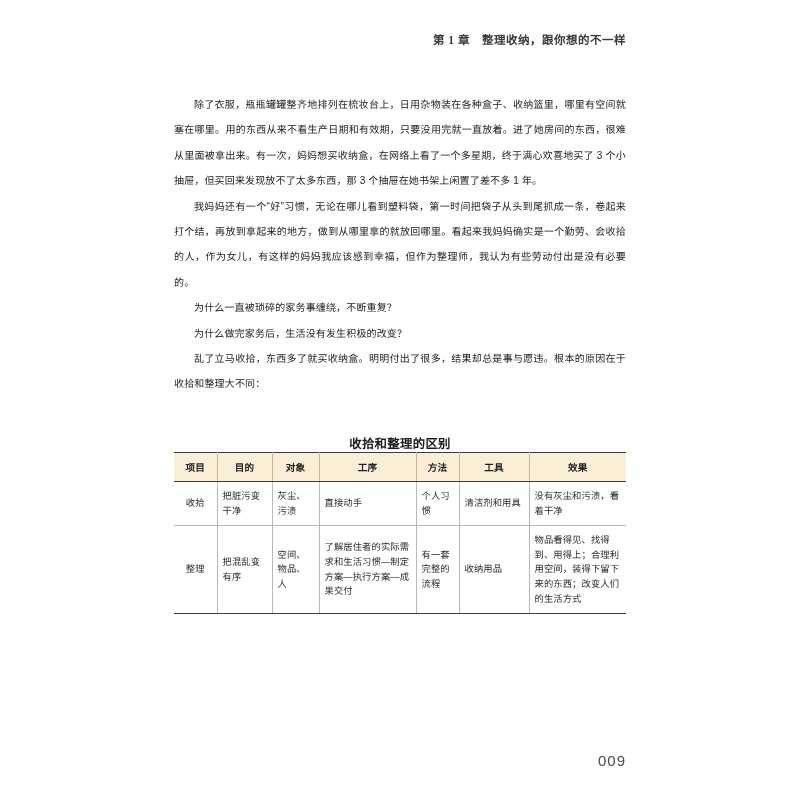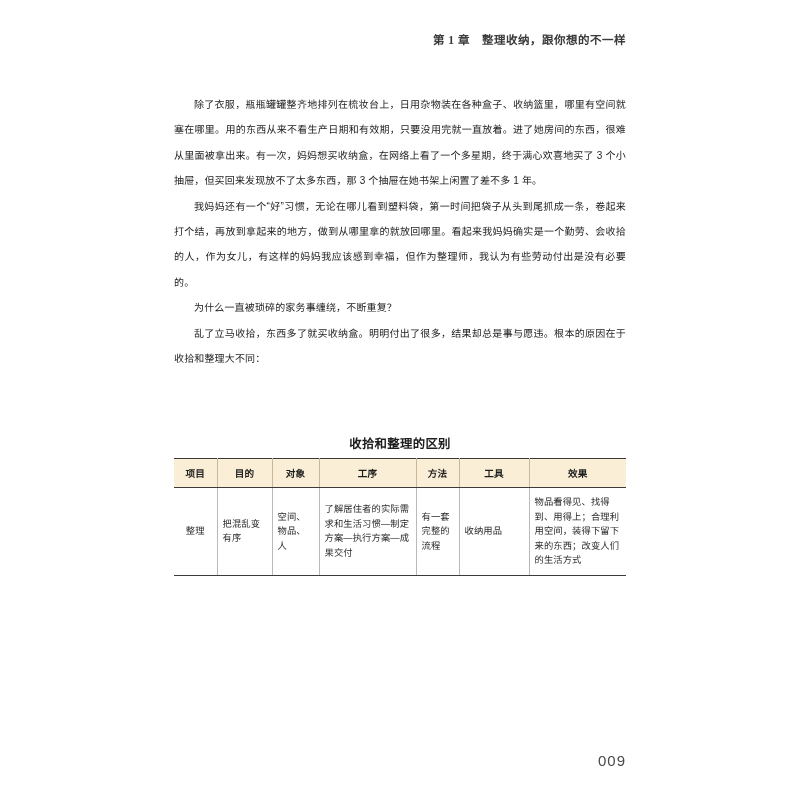--- a/index.html
+++ b/index.html
@@ -65,21 +65,20 @@
     top: 434px;
     left: 174px;
     width: 452px;
   }
   .table-caption {
     font-size: 12.4px;
     font-weight: 700;
     text-align: center;
     color: #1d1d1d;
     font-family: "Liberation Sans", "DejaVu Sans", sans-serif;
-    margin-bottom: 6px;
     letter-spacing: 0.3px;
   }
 
   table.cmp {
     width: 452px;
     border-collapse: collapse;
     table-layout: fixed;
     font-family: "Liberation Sans", "DejaVu Sans", sans-serif;
     font-size: 9.3px;
     color: #2b2b2b;
@@ -149,20 +148,21 @@
 <body>
 
 <div class="page">
 
   <div class="running-head">第 1 章　整理收纳，跟你想的不一样</div>
 
   <div class="body-col">
     <p class="para">除了衣服，瓶瓶罐罐整齐地排列在梳妆台上，日用杂物装在各种盒子、收纳篮里，哪里有空间就塞在哪里。用的东西从来不看生产日期和有效期，只要没用完就一直放着。进了她房间的东西，很难从里面被拿出来。有一次，妈妈想买收纳盒，在网络上看了一个多星期，终于满心欢喜地买了 3 个小抽屉，但买回来发现放不了太多东西，那 3 个抽屉在她书架上闲置了差不多 1 年。</p>
     <p class="para">我妈妈还有一个“好”习惯，无论在哪儿看到塑料袋，第一时间把袋子从头到尾抓成一条，卷起来打个结，再放到拿起来的地方，做到从哪里拿的就放回哪里。看起来我妈妈确实是一个勤劳、会收拾的人，作为女儿，有这样的妈妈我应该感到幸福，但作为整理师，我认为有些劳动付出是没有必要的。</p>
     <p class="para">为什么一直被琐碎的家务事缠绕，不断重复？</p>
+    <p class="para">为什么做完家务后，生活没有发生积极的改变？</p>
     <p class="para">乱了立马收拾，东西多了就买收纳盒。明明付出了很多，结果却总是事与愿违。根本的原因在于收拾和整理大不同：</p>
   </div>
 
   <div class="table-block">
     <div class="table-caption">收拾和整理的区别</div>
 
     <table class="cmp">
       <colgroup>
         <col class="c0">
           <col class="c1">
@@ -178,20 +178,29 @@
           <th>目的</th>
           <th>对象</th>
           <th>工序</th>
           <th>方法</th>
           <th>工具</th>
           <th>效果</th>
         </tr>
       </thead>
       <tbody>
         <tr>
+          <td class="center">收拾</td>
+          <td class="left">把脏污变干净</td>
+          <td class="left">灰尘、污渍</td>
+          <td class="left">直接动手</td>
+          <td class="left">个人习惯</td>
+          <td class="left">清洁剂和用具</td>
+          <td class="left">没有灰尘和污渍，看着干净</td>
+        </tr>
+        <tr>
           <td class="center">整理</td>
           <td class="left">把混乱变有序</td>
           <td class="left">空间、物品、人</td>
           <td class="left">了解居住者的实际需求和生活习惯—制定方案—执行方案—成果交付</td>
           <td class="left">有一套完整的流程</td>
           <td class="left">收纳用品</td>
           <td class="left">物品看得见、找得到、用得上；合理利用空间，装得下留下来的东西；改变人们的生活方式</td>
         </tr>
       </tbody>
     </table>

